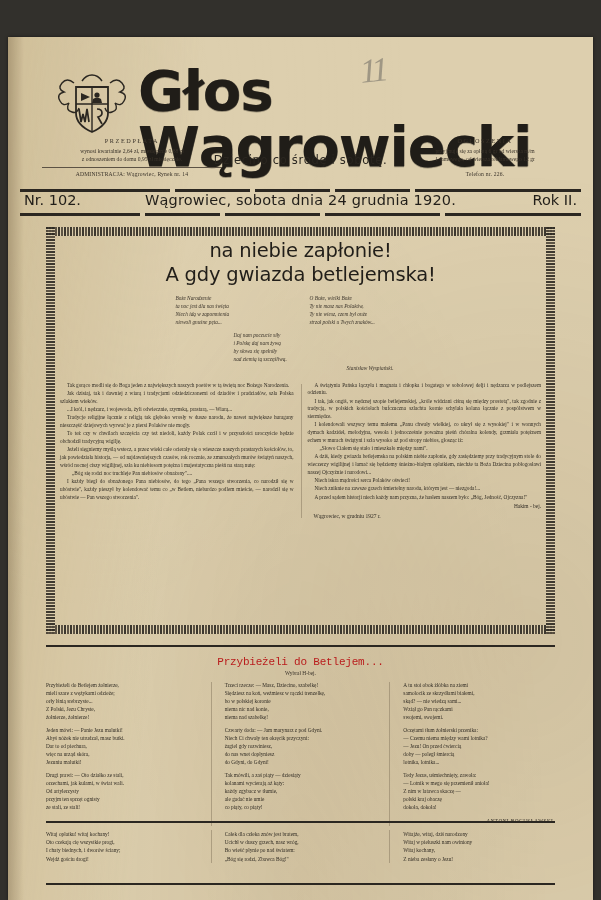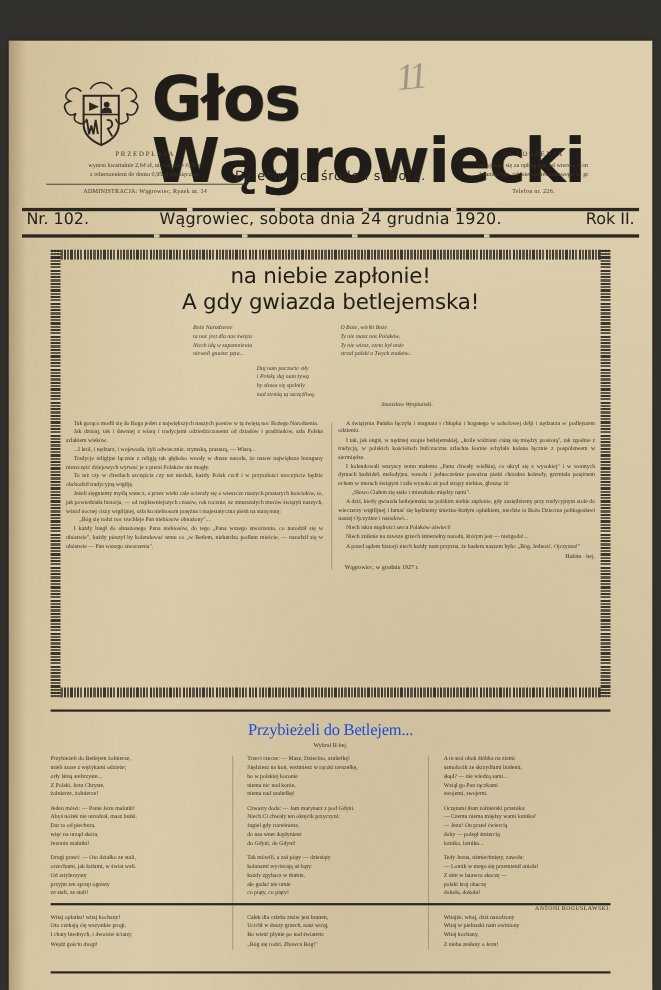--- a/index.html
+++ b/index.html
@@ -124,22 +124,22 @@
   .cols2 > div{ flex:1; font-size:5.25px; line-height:1.47; text-align:justify; color:#312c24; }
   .cols2 p{ margin:0 0 .6px; text-indent:7px; }
   .cols2 p.q{ text-indent:12px; }
   .sign{ text-align:right; margin-top:2px; font-size:5.4px; }
   .dateline{ margin-top:1px; font-size:5.5px; text-indent:6px; }
 
   
   .art2{ position:absolute; left:38px; right:38px; top:608px; }
   .rule2{ height:2px; background:#2b2721; }
   .hl2{
-    font-family:Liberation Serif, serif; font-size:15px; text-align:center;
-    color:#1d4ed8; margin-top:9px; letter-spacing:-.2px;
+    font-family:Liberation Mono, monospace; font-size:11px; text-align:center;
+    color:#b91c1c; margin-top:9px; letter-spacing:-.2px;
   }
   .sub2{ text-align:center; font-size:5.4px; margin-top:2px; color:#3a332a; }
   .cols3{ display:flex; gap:13px; margin-top:6px; position:relative; }
   .cols3 > div{ flex:1; font-size:5.3px; line-height:1.5; color:#312c24; }
   .cols3 .sep{ flex:0 0 1px; background:#8a7c63; opacity:.55; align-self:stretch; }
   .stanza{ margin-bottom:5.5px; }
   .attr{ text-align:right; margin-top:5px; font-size:5.3px; letter-spacing:.4px; }
 
   
   .rule3{ position:absolute; left:38px; right:38px; top:784px; height:2px; background:#2b2721; }

